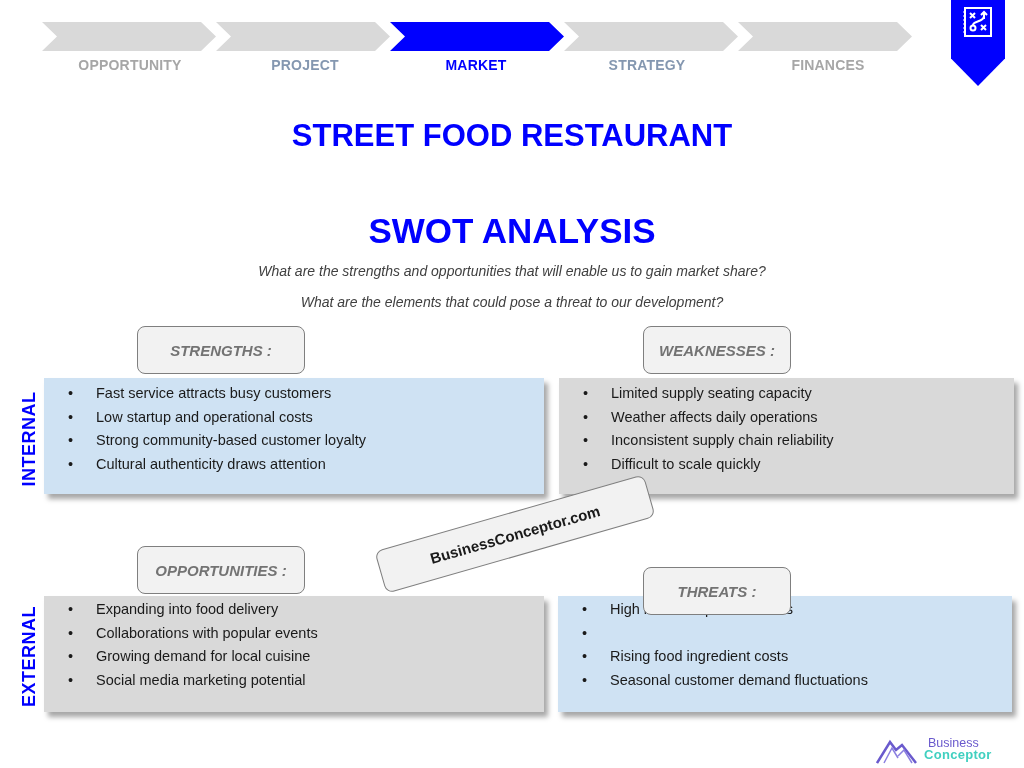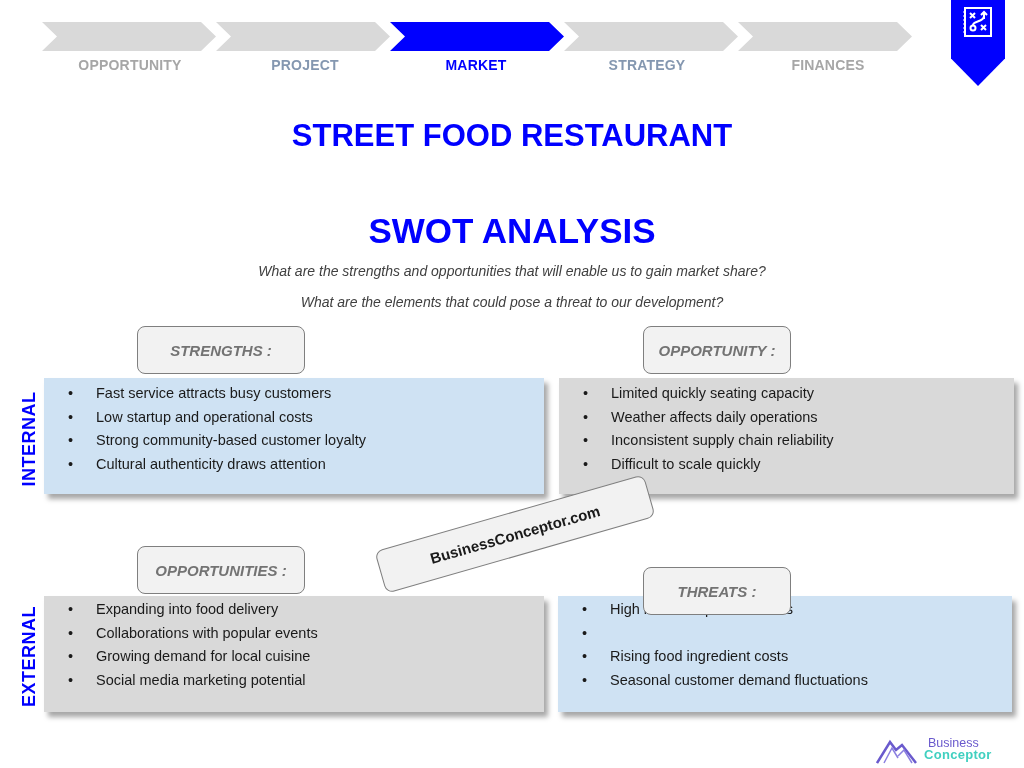--- a/index.html
+++ b/index.html
@@ -122,27 +122,27 @@
     <li><span class="bullet">•</span><span>Fast service attracts busy customers</span></li>
     <li><span class="bullet">•</span><span>Low startup and operational costs</span></li>
     <li><span class="bullet">•</span><span>Strong community-based customer loyalty</span></li>
     <li><span class="bullet">•</span><span>Cultural authenticity draws attention</span></li>
   </ul>
 </div>
 <div class="pill" style="left:137px;top:326px;width:166px;">STRENGTHS :</div>
 
 <div class="card grey" style="left:559px;top:378px;width:455px;height:116px;">
   <ul style="padding-top:4px;">
-    <li><span class="bullet">•</span><span>Limited quickly seating capacity</span></li>
+    <li><span class="bullet">•</span><span>Limited supply seating capacity</span></li>
     <li><span class="bullet">•</span><span>Weather affects daily operations</span></li>
     <li><span class="bullet">•</span><span>Inconsistent supply chain reliability</span></li>
     <li><span class="bullet">•</span><span>Difficult to scale quickly</span></li>
   </ul>
 </div>
-<div class="pill" style="left:643px;top:326px;width:146px;">OPPORTUNITY :</div>
+<div class="pill" style="left:643px;top:326px;width:146px;">WEAKNESSES :</div>
 
 <div class="card grey" style="left:44px;top:596px;width:500px;height:116px;">
   <ul style="padding-top:2px;">
     <li><span class="bullet">•</span><span>Expanding into food delivery</span></li>
     <li><span class="bullet">•</span><span>Collaborations with popular events</span></li>
     <li><span class="bullet">•</span><span>Growing demand for local cuisine</span></li>
     <li><span class="bullet">•</span><span>Social media marketing potential</span></li>
   </ul>
 </div>
 <div class="pill" style="left:137px;top:546px;width:166px;">OPPORTUNITIES :</div>

